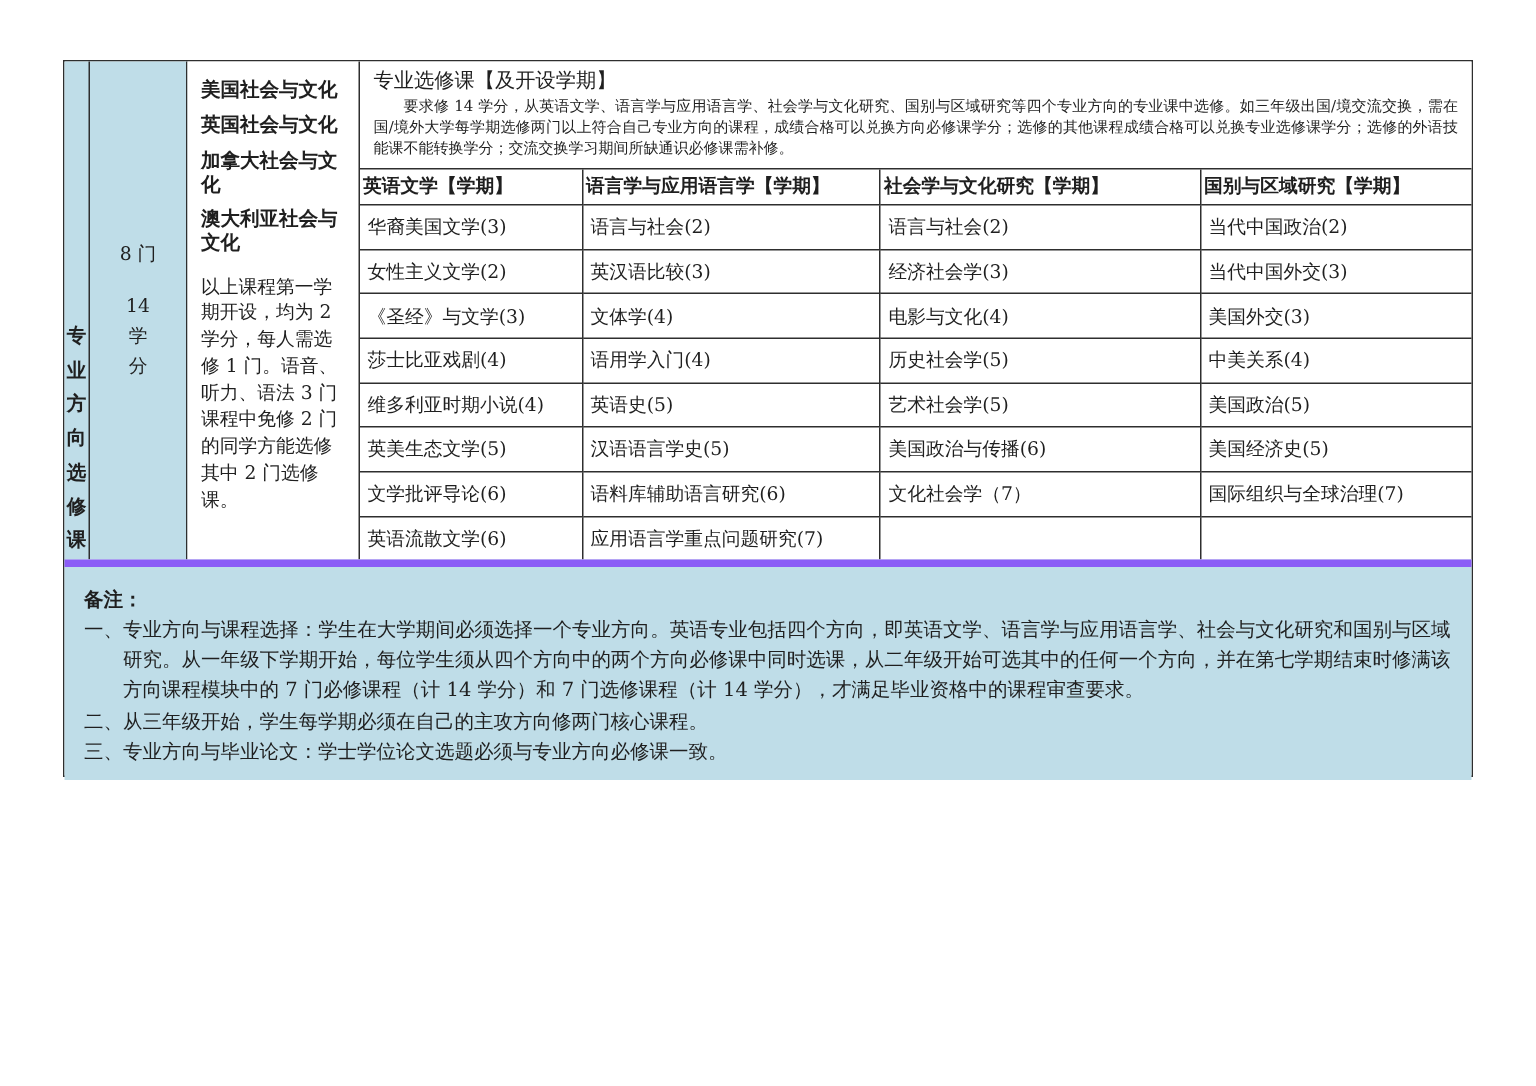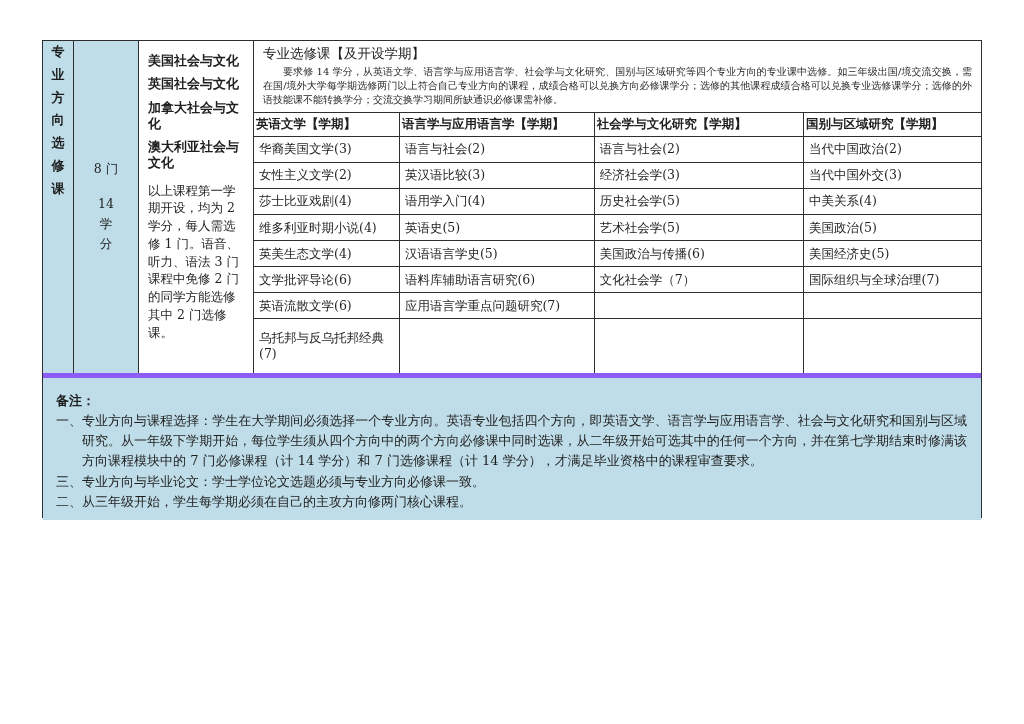--- a/index.html
+++ b/index.html
@@ -14,22 +14,22 @@
     left: 42px; top: 40px;
     width: 940px; height: 478px;
     border: 1px solid #2e2e2e;
     display: flex; flex-direction: column;
     background: #ffffff;
   }
   
   .main-row { display: flex; height: 332px; flex: none; }
   .cell-blue { background: #bfdde8; }
   .col-rowlabel {
-    width: 31px; border-right: 1px solid #2e2e2e;
-    display: flex; align-items: flex-start; justify-content: center;
+    width: 17px; border-right: 1px solid #2e2e2e;
+    display: flex; align-items: flex-end; justify-content: center;
   }
   .vertical-label {
     width: 15px; font-weight: bold; font-size: 13px;
     line-height: 1.75; word-break: break-all; text-align: center;
   }
   .col-credits {
     width: 65px; border-right: 1px solid #2e2e2e;
     display: flex; flex-direction: column; align-items: center; justify-content: center;
     font-size: 12.5px;
   }
@@ -137,62 +137,62 @@
               <td>语言与社会(2)</td>
               <td>当代中国政治(2)</td>
             </tr>
             <tr>
               <td>女性主义文学(2)</td>
               <td>英汉语比较(3)</td>
               <td>经济社会学(3)</td>
               <td>当代中国外交(3)</td>
             </tr>
             <tr>
+              <td>《圣经》与文学(3)</td>
+              <td>文体学(4)</td>
+              <td>电影与文化(4)</td>
+              <td>美国外交(3)</td>
+            </tr>
+            <tr>
               <td>莎士比亚戏剧(4)</td>
               <td>语用学入门(4)</td>
               <td>历史社会学(5)</td>
               <td>中美关系(4)</td>
             </tr>
             <tr>
               <td>维多利亚时期小说(4)</td>
               <td>英语史(5)</td>
               <td>艺术社会学(5)</td>
               <td>美国政治(5)</td>
             </tr>
             <tr>
-              <td>英美生态文学(4)</td>
+              <td>英美生态文学(5)</td>
               <td>汉语语言学史(5)</td>
               <td>美国政治与传播(6)</td>
               <td>美国经济史(5)</td>
             </tr>
             <tr>
               <td>文学批评导论(6)</td>
               <td>语料库辅助语言研究(6)</td>
               <td>文化社会学（7）</td>
               <td>国际组织与全球治理(7)</td>
             </tr>
             <tr>
               <td>英语流散文学(6)</td>
               <td>应用语言学重点问题研究(7)</td>
               <td></td>
               <td></td>
             </tr>
-            <tr class="tall-row">
-              <td>乌托邦与反乌托邦经典(7)</td>
-              <td></td>
-              <td></td>
-              <td></td>
-            </tr>
           </tbody>
         </table>
       </div>
 
     </div>
   </div>
 
   <div class="notes cell-blue">
     <div class="notes-title">备注：</div>
     <div class="note-item"><span>一、</span><span>专业方向与课程选择：学生在大学期间必须选择一个专业方向。英语专业包括四个方向，即英语文学、语言学与应用语言学、社会与文化研究和国别与区域研究。从一年级下学期开始，每位学生须从四个方向中的两个方向必修课中同时选课，从二年级开始可选其中的任何一个方向，并在第七学期结束时修满该方向课程模块中的 7 门必修课程（计 14 学分）和 7 门选修课程（计 14 学分），才满足毕业资格中的课程审查要求。</span></div>
+    <div class="note-item"><span>二、</span><span>从三年级开始，学生每学期必须在自己的主攻方向修两门核心课程。</span></div>
     <div class="note-item"><span>三、</span><span>专业方向与毕业论文：学士学位论文选题必须与专业方向必修课一致。</span></div>
-    <div class="note-item"><span>二、</span><span>从三年级开始，学生每学期必须在自己的主攻方向修两门核心课程。</span></div>
   </div>
 
 </div>
 
 </body></html>

